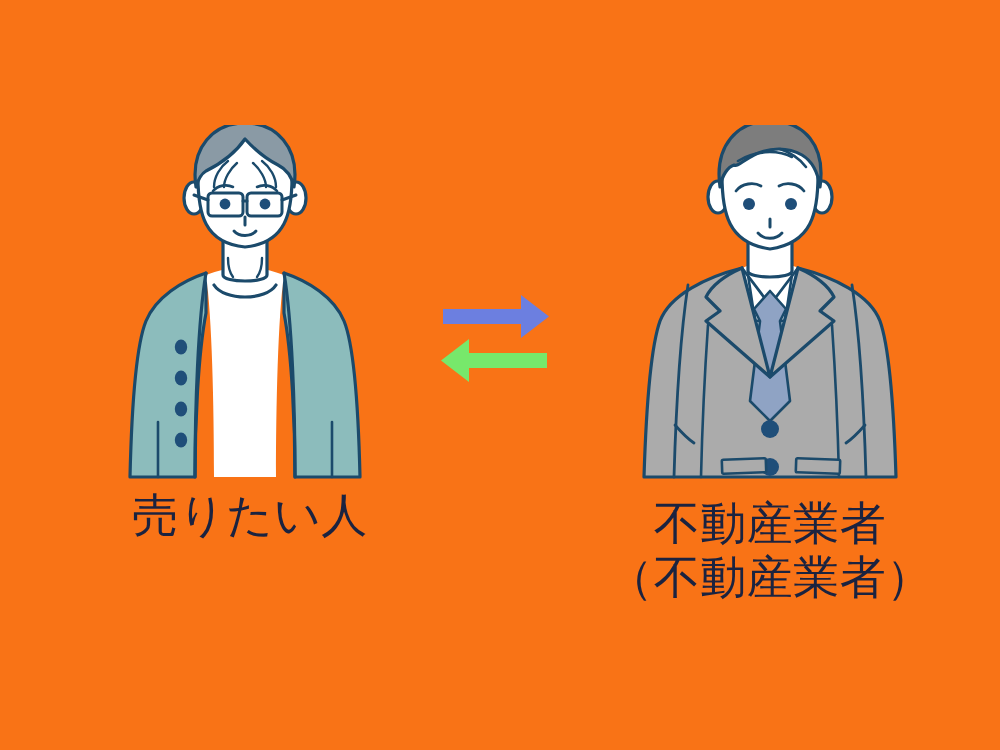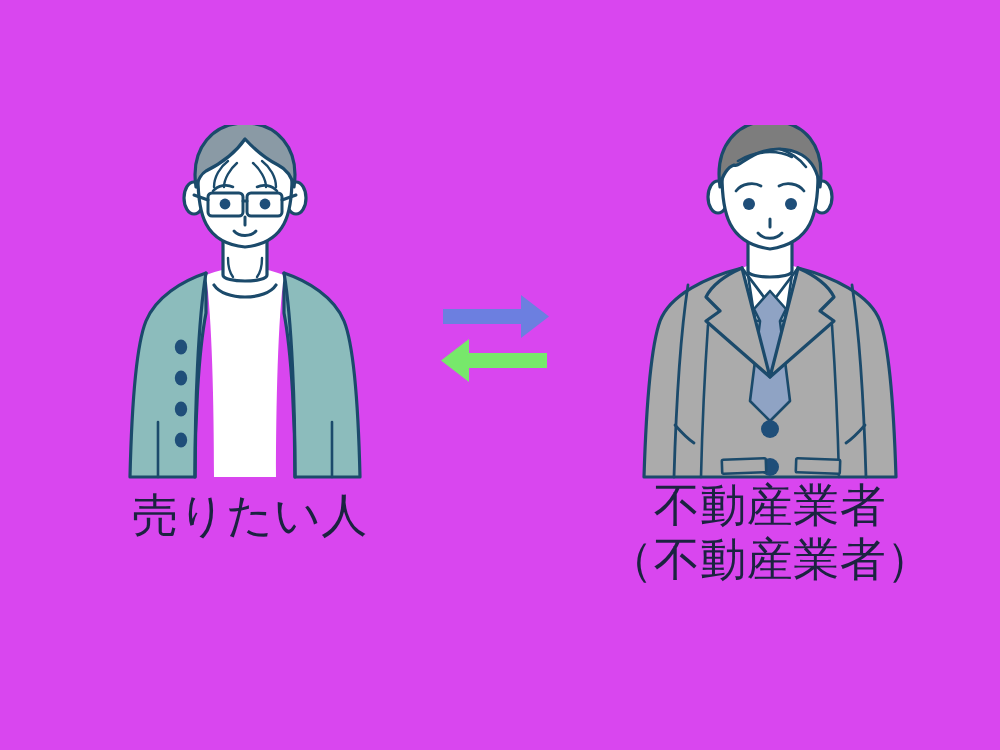--- a/index.html
+++ b/index.html
@@ -11,21 +11,21 @@
     width: 1000px;
     height: 750px;
     font-family: "DejaVu Sans", "Liberation Sans", sans-serif;
     overflow: hidden;
     position: relative;
   }
   #stage {
     position: relative;
     width: 1000px;
     height: 750px;
-    background: #d946ef;
+    background: #f97316;
   }
 
   
   .actor {
     position: absolute;
   }
   #actor-seller {
     left: 110px;
     top: 125px;
     width: 270px;
@@ -49,21 +49,21 @@
     white-space: pre;
     font-family: "DejaVu Sans", "Liberation Sans", sans-serif;
   }
   #label-seller {
     left: 60px;
     top: 488px;
     width: 380px;
   }
   #label-agent {
     left: 580px;
-    top: 478px;
+    top: 496px;
     width: 380px;
   }
 
   
   #arrow-group {
     position: absolute;
     left: 425px;
     top: 285px;
     width: 140px;
     height: 110px;

